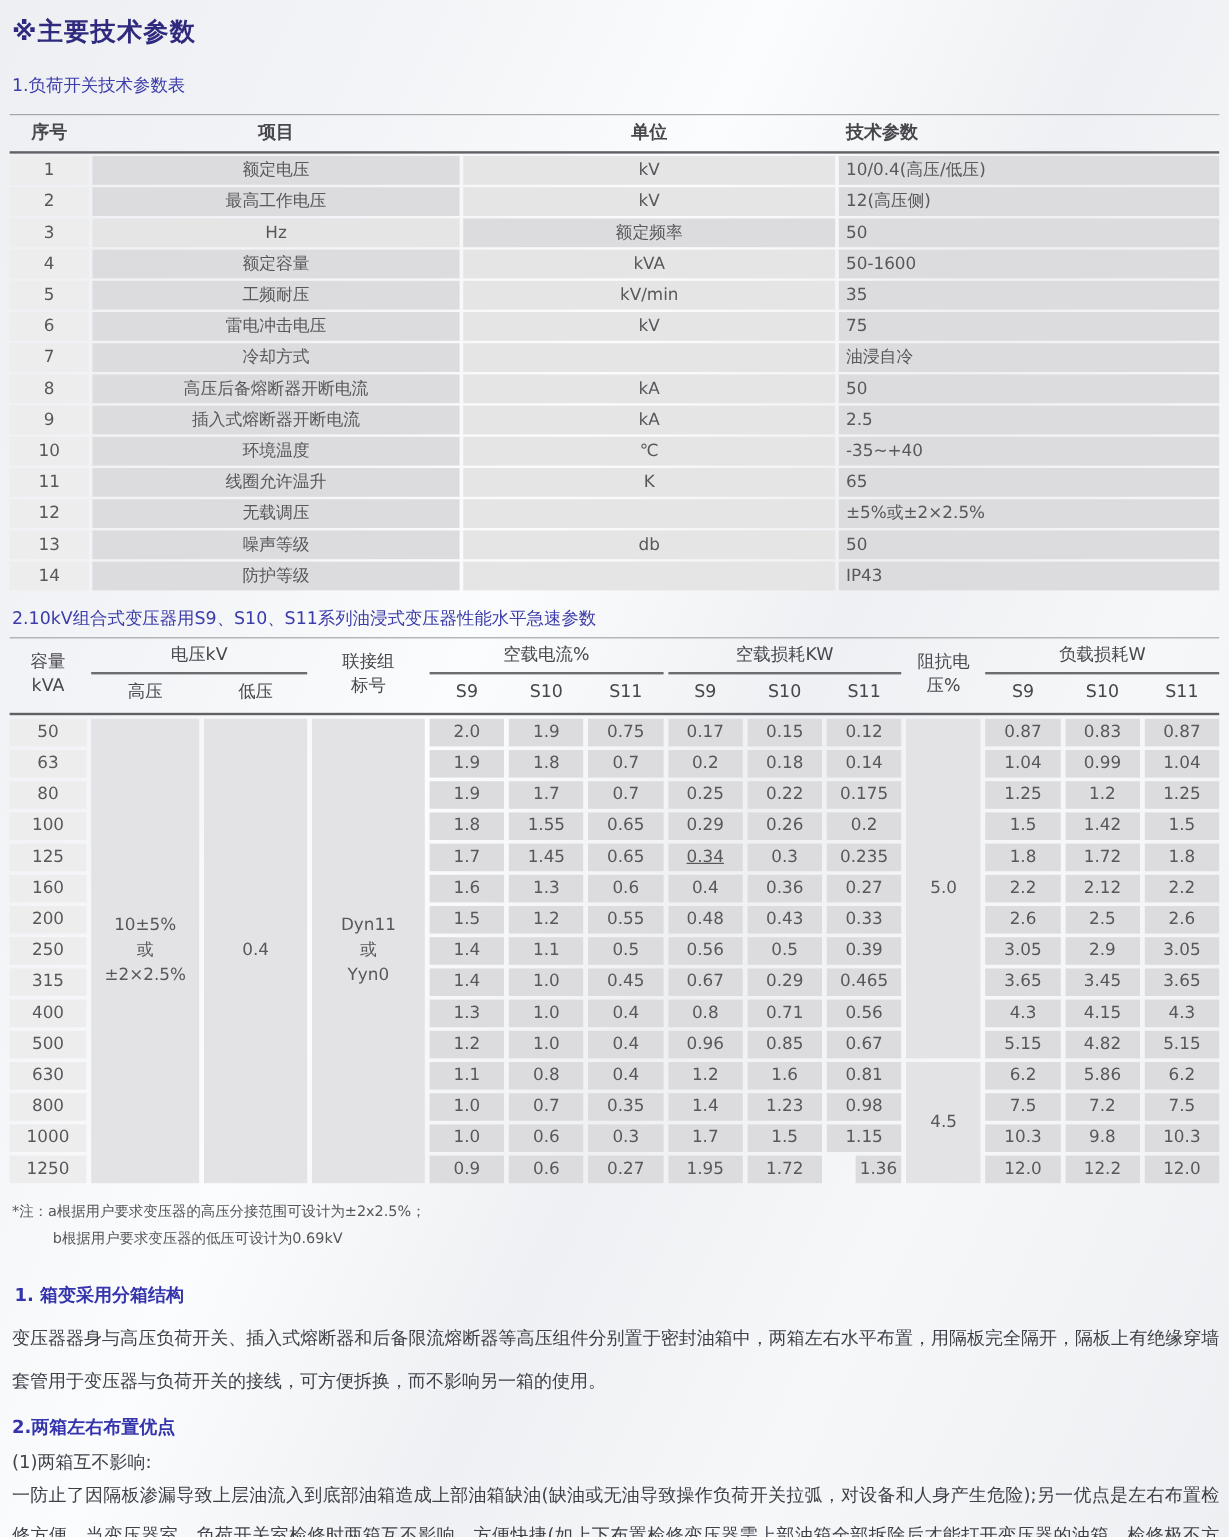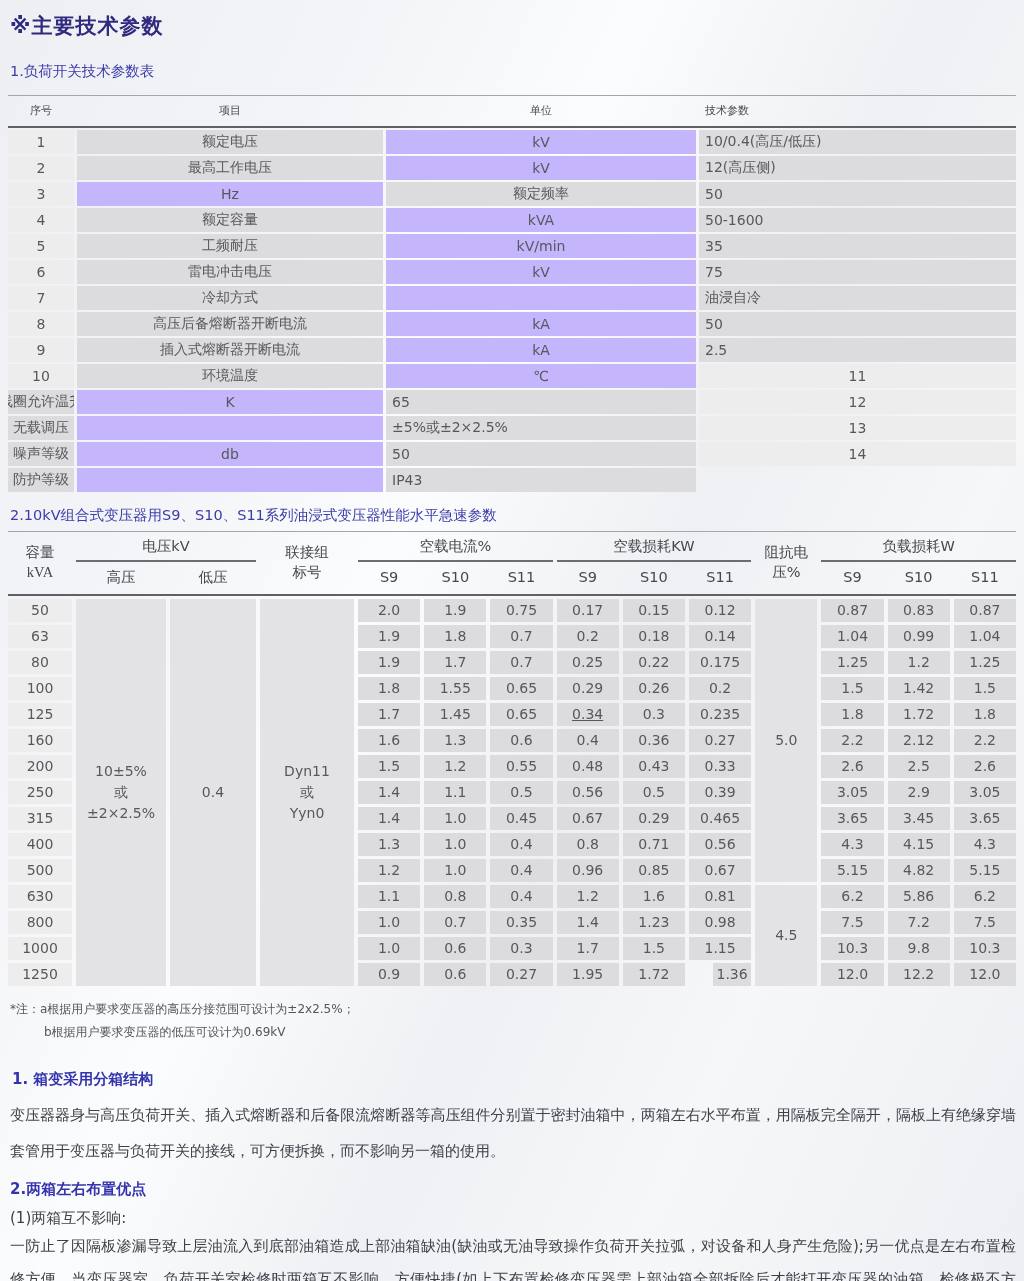--- a/index.html
+++ b/index.html
@@ -27,33 +27,33 @@
   .rule-top{ height:1px; background:#a6a6a9; margin-top:14px; }
   
   #t1{
     display:grid;
     grid-template-columns:66px 306px 310px 1fr;
     grid-template-rows:28px 2px repeat(14,24px);
     column-gap:3px; row-gap:2px;
     margin-top:0;
   }
   #t1 .hd{
-    background:transparent; color:#48484c; font-size:11px;
-    display:flex; align-items:center; justify-content:center;
+    background:transparent; color:#48484c; font-size:15px;
+    display:flex; align-items:center; justify-content:center;font-weight:bold;
   }
   #t1 .hd.left{ justify-content:flex-start; padding-left:6px; }
   .hrule{ grid-column:1 / -1; background:#616165; height:2px; }
   .t1c{
     font-size:14px; color:#58585c;
     display:flex; align-items:center; justify-content:center;
     overflow:hidden; white-space:nowrap;
   }
   .t1c.c-idx{ background:#ededee; }
   .t1c.c-item{ background:#dcdcde; }
-  .t1c.c-unit{ background:#c4b5fd; }
+  .t1c.c-unit{ background:#e5e5e5; }
   .t1c.c-param{ background:#dcdcde; justify-content:flex-start; padding-left:6px; }
 
   
   #t2{
     display:grid;
     grid-template-columns:64px 90px 86px 94px repeat(10,1fr);
     grid-template-rows:28px 26px 2px repeat(15,23px);
     column-gap:4px; row-gap:3px;
     margin-top:2px;
   }
@@ -141,20 +141,21 @@
       <div class="t1c c-item">高压后备熔断器开断电流</div>
       <div class="t1c c-unit">kA</div>
       <div class="t1c c-param">50</div>
       <div class="t1c c-idx">9</div>
       <div class="t1c c-item">插入式熔断器开断电流</div>
       <div class="t1c c-unit">kA</div>
       <div class="t1c c-param">2.5</div>
       <div class="t1c c-idx">10</div>
       <div class="t1c c-item">环境温度</div>
       <div class="t1c c-unit">℃</div>
+      <div class="t1c c-param">-35~+40</div>
       <div class="t1c c-idx">11</div>
       <div class="t1c c-item">线圈允许温升</div>
       <div class="t1c c-unit">K</div>
       <div class="t1c c-param">65</div>
       <div class="t1c c-idx">12</div>
       <div class="t1c c-item">无载调压</div>
       <div class="t1c c-unit"></div>
       <div class="t1c c-param">±5%或±2×2.5%</div>
       <div class="t1c c-idx">13</div>
       <div class="t1c c-item">噪声等级</div>
@@ -164,21 +165,21 @@
       <div class="t1c c-item">防护等级</div>
       <div class="t1c c-unit"></div>
       <div class="t1c c-param">IP43</div>
     </div>
 
   <div class="sub-title sub2">2.10kV组合式变压器用S9、S10、S11系列油浸式变压器性能水平急速参数</div>
 
   <div class="rule-top" style="margin-top:6px;"></div>
 
   <div id="t2">
-    <div class="hd span2" style="grid-column:1;font-family:Liberation Serif, serif;">容量
+    <div class="hd span2" style="grid-column:1;">容量
 kVA</div>
     <div class="hd group" style="grid-column:2 / 4; grid-row:1;">电压kV</div>
     <div class="hd span2" style="grid-column:4;">联接组
 标号</div>
     <div class="hd group" style="grid-column:5 / 8; grid-row:1;">空载电流%</div>
     <div class="hd group" style="grid-column:8 / 11; grid-row:1;">空载损耗KW</div>
     <div class="hd span2" style="grid-column:11;">阻抗电
 压%</div>
     <div class="hd group" style="grid-column:12 / 15; grid-row:1;">负载损耗W</div>
 

